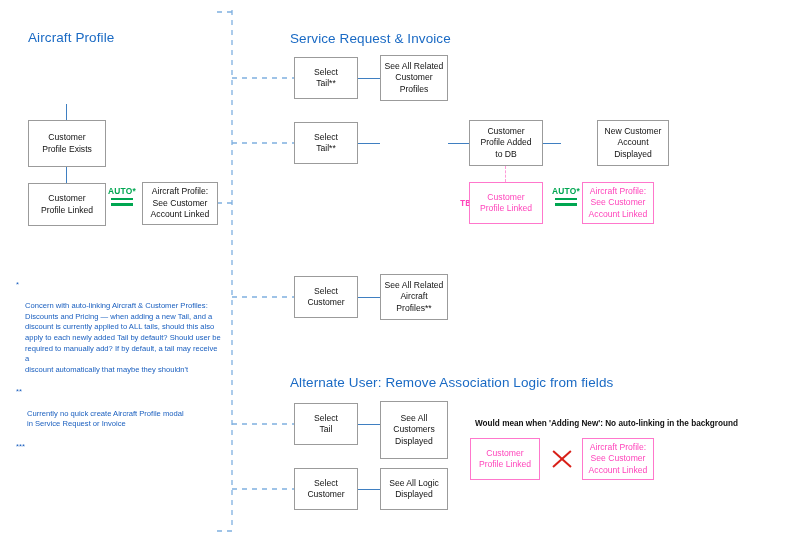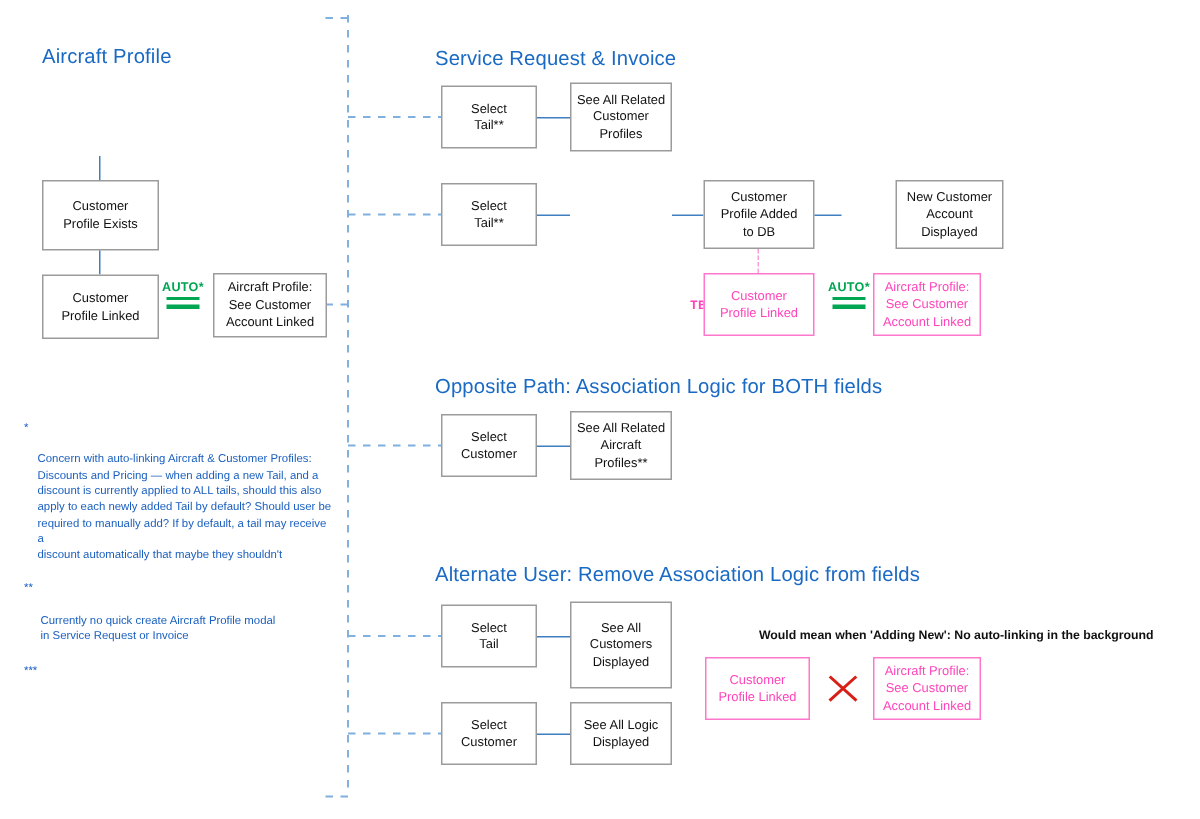--- a/index.html
+++ b/index.html
@@ -233,21 +233,20 @@
         <i></i>
       </span>
   </div>
 
   <div class="node pink" style="left:582px; top:182px; width:72px; height:42px;">
     <span class="nlabel">Aircraft Profile:
 See Customer
 Account Linked</span>
   </div>
 
-  <div class="section-title" style="left:290px; top:250px;">Opposite Path: Association Logic for BOTH fields</div>
 
   <div class="node" style="left:294px; top:276px; width:64px; height:42px;">
     <span class="nlabel">Select
 Customer</span>
   </div>
   <div class="conn h" style="left:358px; top:297px; width:22px;"></div>
   <div class="node" style="left:380px; top:274px; width:68px; height:46px;">
     <span class="nlabel">See All Related
 Aircraft
 Profiles**</span>
@@ -269,21 +268,21 @@
   <div class="node" style="left:294px; top:468px; width:64px; height:42px;">
     <span class="nlabel">Select
 Customer</span>
   </div>
   <div class="conn h" style="left:358px; top:489px; width:22px;"></div>
   <div class="node" style="left:380px; top:468px; width:68px; height:42px;">
     <span class="nlabel">See All Logic
 Displayed</span>
   </div>
 
-  <div class="note-text" style="left:475px; top:419px;margin-left:31px;">Would mean when 'Adding New': No auto-linking in the background</div>
+  <div class="note-text" style="left:475px; top:419px;">Would mean when 'Adding New': No auto-linking in the background</div>
 
   <div class="node pink" style="left:470px; top:438px; width:70px; height:42px;">
     <span class="nlabel">Customer
 Profile Linked</span>
   </div>
 
   <div class="redx" style="left:550px; top:448px;">
     <i></i>
       <i></i>
   </div>

